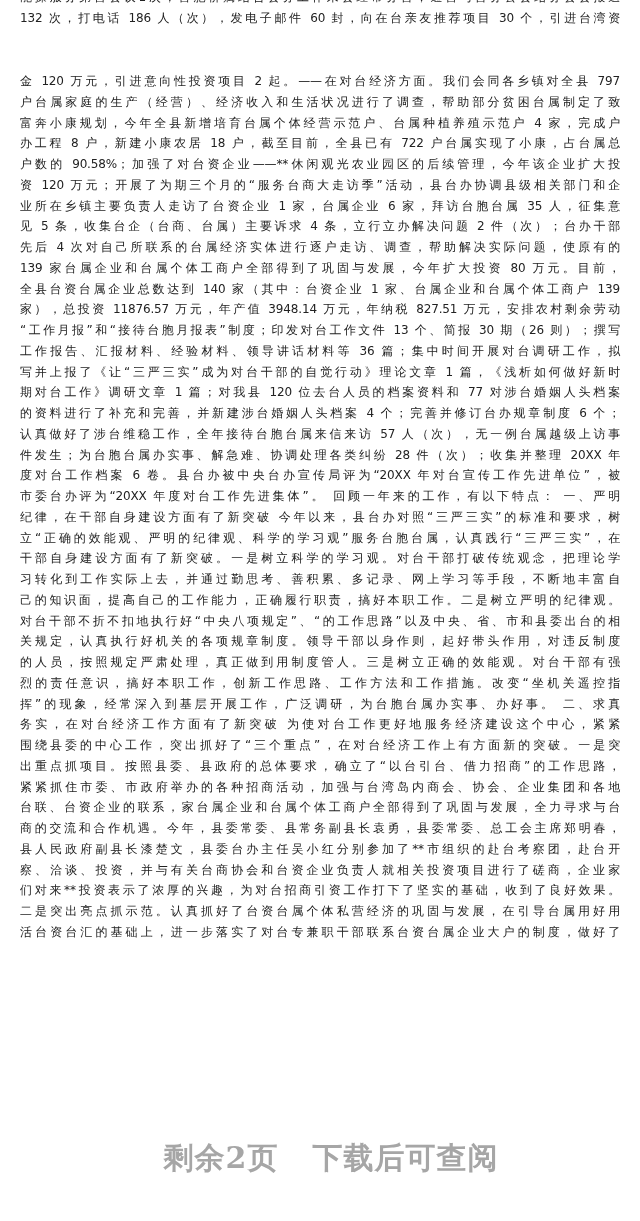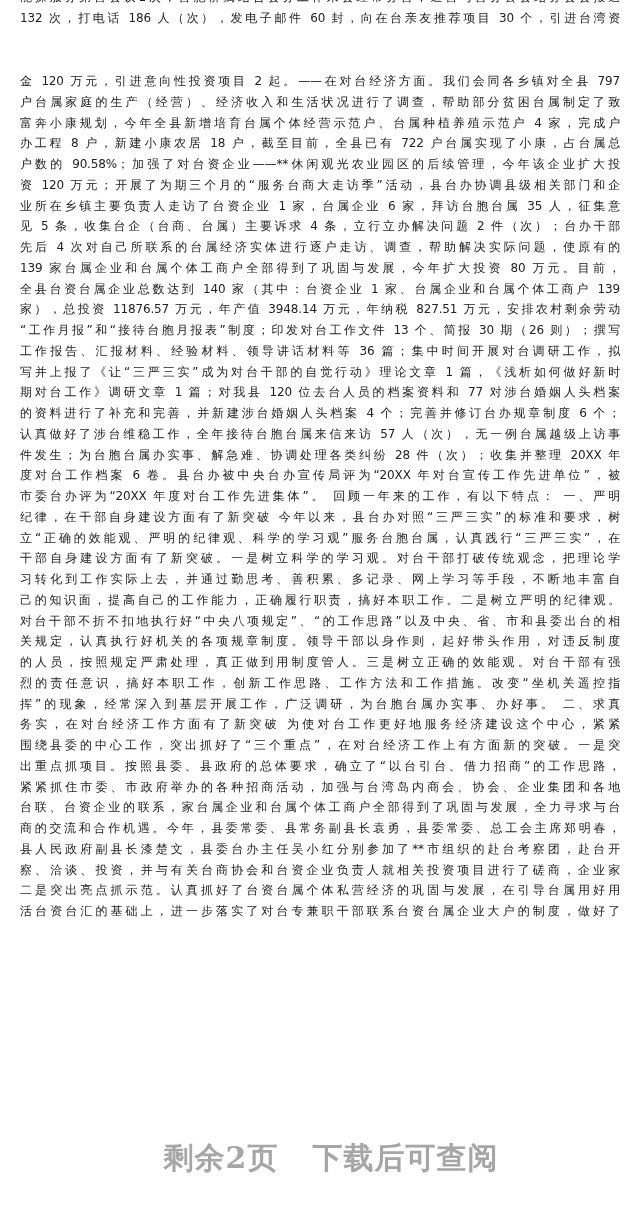--- a/index.html
+++ b/index.html
@@ -56,19 +56,20 @@
     <span class="line">烈的责任意识，搞好本职工作，创新工作思路、工作方法和工作措施。改变“坐机关遥控指</span>
     <span class="line">挥”的现象，经常深入到基层开展工作，广泛调研，为台胞台属办实事、办好事。 二、求真</span>
     <span class="line">务实，在对台经济工作方面有了新突破 为使对台工作更好地服务经济建设这个中心，紧紧</span>
     <span class="line">围绕县委的中心工作，突出抓好了“三个重点”，在对台经济工作上有方面新的突破。一是突</span>
     <span class="line">出重点抓项目。按照县委、县政府的总体要求，确立了“以台引台、借力招商”的工作思路，</span>
     <span class="line">紧紧抓住市委、市政府举办的各种招商活动，加强与台湾岛内商会、协会、企业集团和各地</span>
     <span class="line">台联、台资企业的联系，家台属企业和台属个体工商户全部得到了巩固与发展，全力寻求与台</span>
     <span class="line">商的交流和合作机遇。今年，县委常委、县常务副县长袁勇，县委常委、总工会主席郑明春，</span>
     <span class="line">县人民政府副县长漆楚文，县委台办主任吴小红分别参加了**市组织的赴台考察团，赴台开</span>
     <span class="line">察、洽谈、投资，并与有关台商协会和台资企业负责人就相关投资项目进行了磋商，企业家</span>
+    <span class="line">们对来**投资表示了浓厚的兴趣，为对台招商引资工作打下了坚实的基础，收到了良好效果。</span>
     <span class="line">二是突出亮点抓示范。认真抓好了台资台属个体私营经济的巩固与发展，在引导台属用好用</span>
     <span class="line">活台资台汇的基础上，进一步落实了对台专兼职干部联系台资台属企业大户的制度，做好了</span>
   </div>
 
 <div class="cta">
   <span>剩余2页</span><span class="gap"></span><span>下载后可查阅</span>
 </div>
 
 </body></html>

